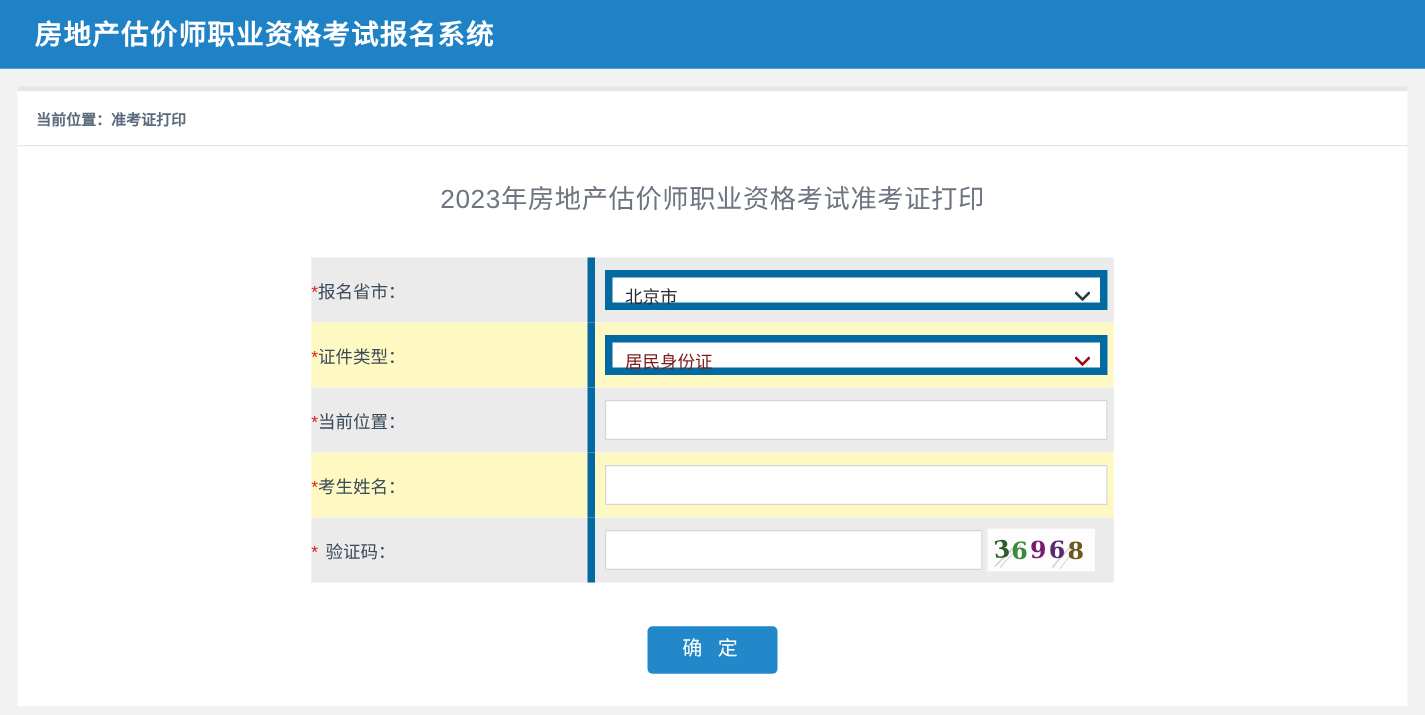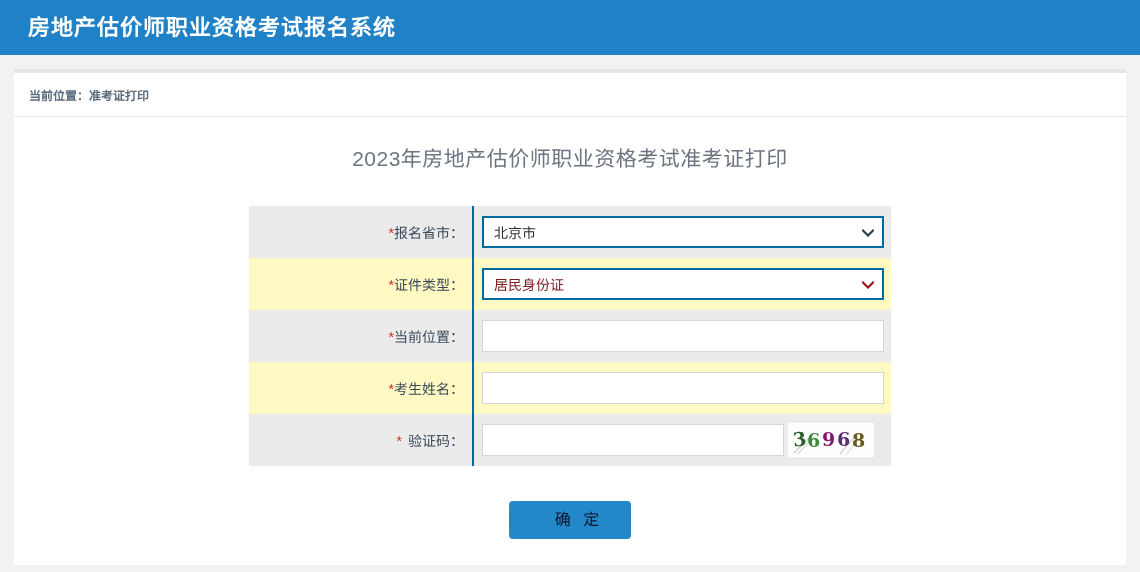--- a/index.html
+++ b/index.html
@@ -88,24 +88,24 @@
   }
   .form-table tr.odd   { background: #ebebeb; }
   .form-table tr.even  { background: #fef9c3; }
   .form-table td {
     padding: 0;
     height: 52px;
     vertical-align: middle;
   }
   td.label-cell {
     width: 224px;
-    text-align: right;
+    text-align: left;
     padding-right: 8px;
     box-sizing: border-box;
-    border-right: 2px solid #0369a1;
+    border-right: 6px solid #0369a1;
     font-size: 14px;
     color: #3b4a59;
     white-space: nowrap;
   }
   td.field-cell {
     padding-left: 8px;
     box-sizing: border-box;
   }
   .req {
     color: #d9251d;
@@ -130,21 +130,21 @@
     padding: 0 8px;
     outline: none;
     border-radius: 0;
   }
   .select-box {
     position: relative;
     display: inline-block;
     width: 402px;
     height: 32px;
     box-sizing: border-box;
-    border: 2px solid #0369a1;
+    border: 6px solid #0369a1;
     background: #ffffff;
     vertical-align: middle;
   }
   .select-box .sel-value {
     position: absolute;
     left: 10px;
     top: 0;
     line-height: 30px;
     font-size: 14px;
     white-space: nowrap;
@@ -182,27 +182,27 @@
   .captcha-img svg { display: block; }
 
   
   .submit-area {
     text-align: center;
     padding-top: 35px;
   }
   .btn-primary {
     display: inline-block;
     background: #2288ca;
-    color: #0f172a;
+    color: #ffffff;
     border: none;
     border-radius: 4px;
     font-family: "Liberation Sans", "DejaVu Sans", sans-serif;
     font-size: 16px;
     letter-spacing: 4px;
-    padding: 11px 28px 11px 46px;
+    padding: 11px 28px 11px 28px;
     cursor: pointer;
     line-height: 1;
   }
 </style>
 </head>
 <body>
 
 <div class="page">
 
   <div class="site-header">

